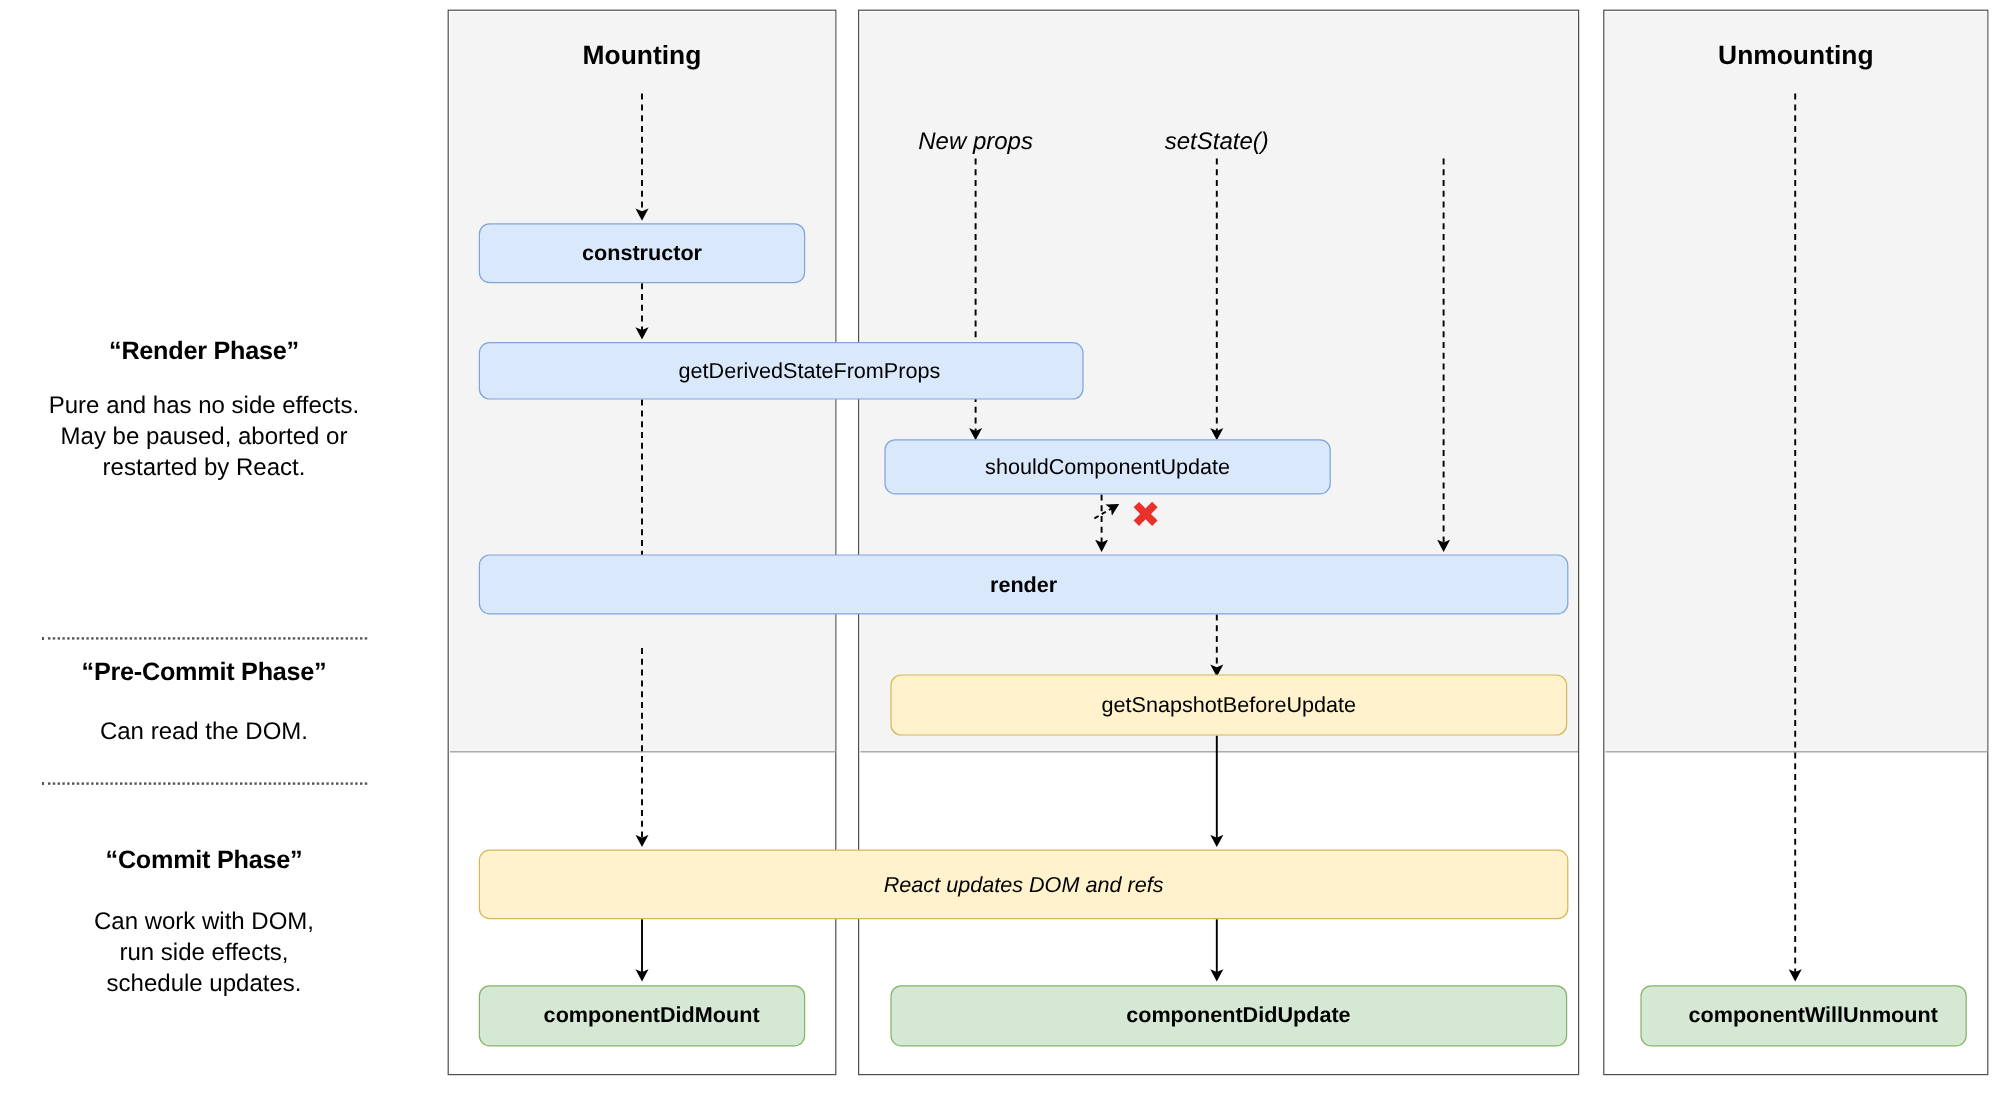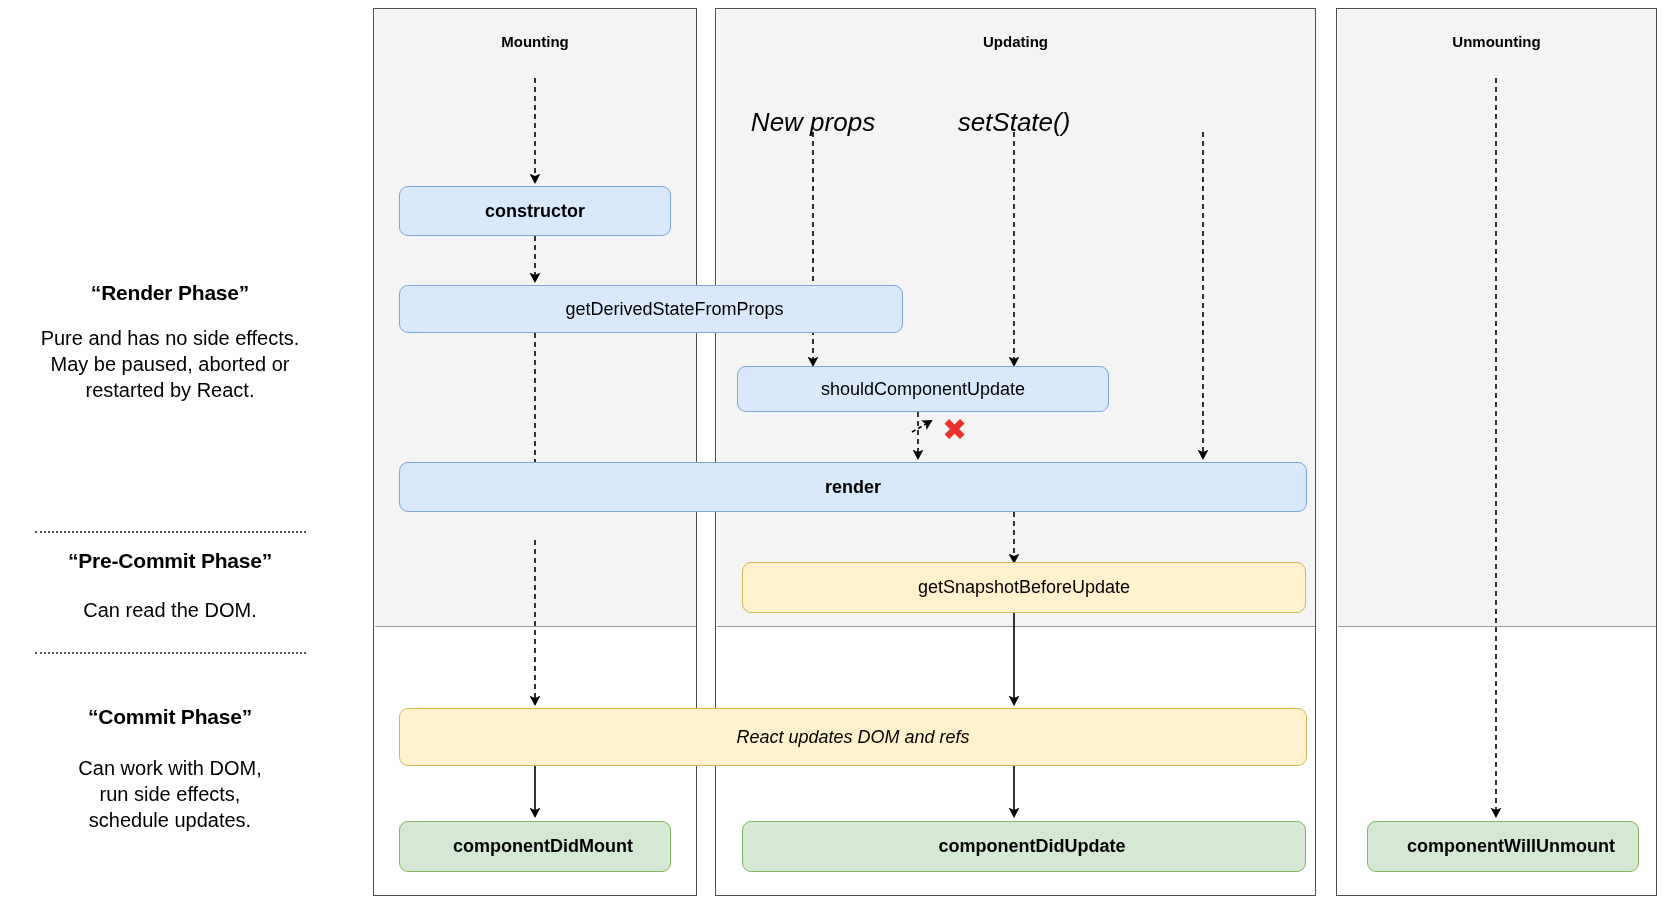--- a/index.html
+++ b/index.html
@@ -44,21 +44,21 @@
   .panel-render-bg {
     position: absolute;
     background: #f4f4f4;
     border-bottom: 1.2px solid #9a9a9a;
     box-sizing: border-box;
   }
   .panel-header {
     position: absolute;
     text-align: center;
     font-weight: bold;
-    font-size: 15px;
+    font-size: 22px;
   }
 
   
   .node {
     position: absolute;
     box-sizing: border-box;
     border-radius: 9px;
     display: flex;
     align-items: center;
     justify-content: center;
@@ -69,21 +69,21 @@
   .node.blue   { background: #dae8fc; border: 1.2px solid #7ea6d9; }
   .node.yellow { background: #fff2cc; border: 1.2px solid #d6b656; }
   .node.green  { background: #d5e8d4; border: 1.2px solid #85b366; padding-left: 16px; }
   .node.bold   { font-weight: bold; }
   .node.italic { font-style: italic; }
 
   
   .trigger {
     position: absolute;
     font-style: italic;
-    font-size: 26px;
+    font-size: 20px;
     text-align: center;
     white-space: nowrap;
   }
 
   
   #arrows {
     position: absolute;
     left: 0; top: 0;
     width: 1674px; height: 917px;
     pointer-events: none;
@@ -105,21 +105,20 @@
   <div class="panel" style="left:373px; top:8px; width:324px; height:888px;"></div>
   <div class="panel-render-bg" style="left:374.5px; top:9.5px; width:321px; height:617px;"></div>
 
   <div class="panel" style="left:715px; top:8px; width:601px; height:888px;"></div>
   <div class="panel-render-bg" style="left:716.5px; top:9.5px; width:598px; height:617px;"></div>
 
   <div class="panel" style="left:1336px; top:8px; width:321px; height:888px;"></div>
   <div class="panel-render-bg" style="left:1337.5px; top:9.5px; width:318px; height:617px;"></div>
 
   <div class="panel-header" style="left:373px; top:33px; width:324px;">Mounting</div>
-  <div class="panel-header" style="left:715px; top:33px; width:601px;">Updating</div>
   <div class="panel-header" style="left:1336px; top:33px; width:321px;">Unmounting</div>
 
   <div class="legend-title" style="left:10px; top:281px; width:320px;">“Render Phase”</div>
   <div class="legend-body" style="left:10px; top:325px; width:320px; white-space:pre-line;">Pure and has no side effects.
 May be paused, aborted or
 restarted by React.</div>
 
   <div class="legend-rule" style="left:35px; top:531px; width:271px;"></div>
   <div class="legend-title" style="left:10px; top:549px; width:320px;">“Pre-Commit Phase”</div>
   <div class="legend-body" style="left:10px; top:597px; width:320px; white-space:pre-line;">Can read the DOM.</div>

